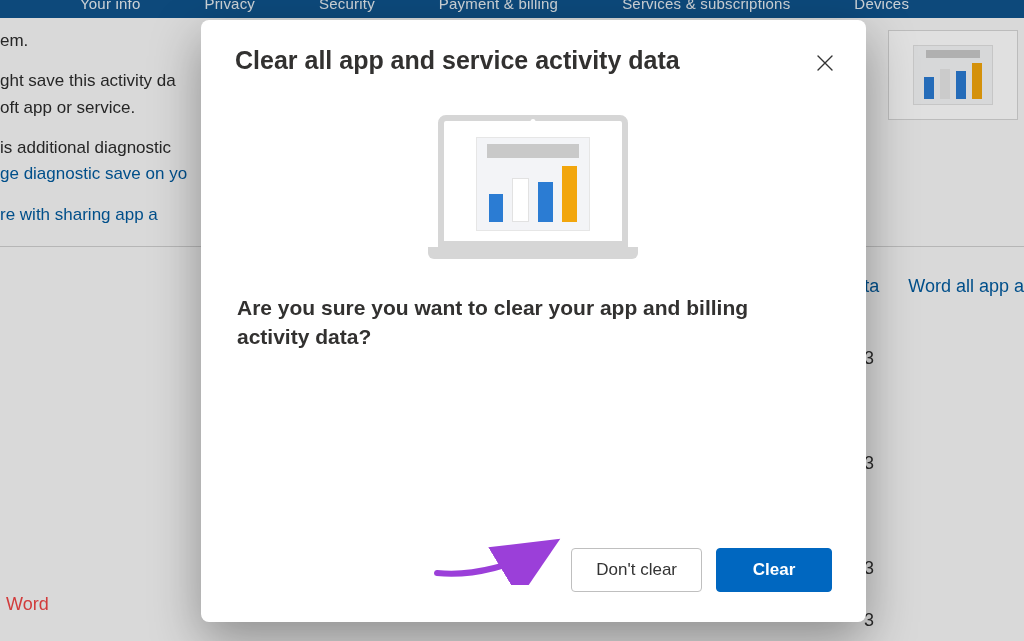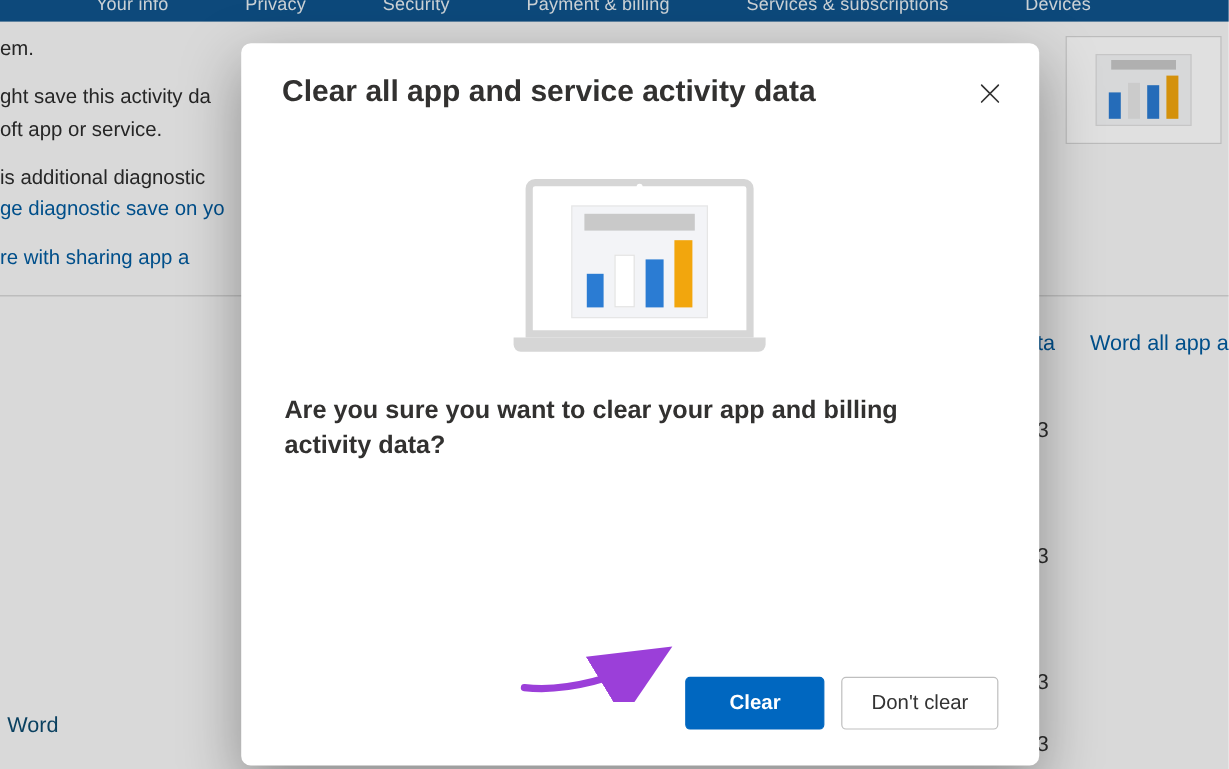--- a/index.html
+++ b/index.html
@@ -10,38 +10,38 @@
   .bg-page { position: absolute; inset: 0; }
   .bg-nav { height: 18px; background: #0f548c; color: #fff; font-size: 15px; display: flex; align-items: flex-start; gap: 64px; padding-left: 80px; letter-spacing: .2px; overflow:hidden; }
   .bg-nav span { padding-top: 0px; line-height: 8px; white-space: nowrap; opacity:.9;}
   .bg-body { padding: 10px 0 0 0; color: #2c2c2c; font-size: 17px; line-height: 1.55; }
   .bg-body .row { padding-left: 0; }
   .bg-body a { color: #005a9e; text-decoration: none; }
   .bg-divider { border: none; border-top: 1px solid #d0d0d0; margin-top: 18px; }
   .bg-rightlinks { position:absolute; right:0; top:276px; color:#005a9e; font-size:18px; white-space:nowrap;}
   .bg-rightlinks span{margin-left:24px;}
   .bg-threes { position:absolute; right:150px; font-size:18px; color:#333; }
-  .bg-word { position:absolute; left:6px; bottom:26px; font-size:18px; color:#0c4a6e;}
+  .bg-word { position:absolute; left:6px; bottom:26px; font-size:18px; color:#ef4444;}
   .bg-thumb { position:absolute; right:6px; top:30px; width:130px; height:90px; background:#fff; border:1px solid #d6d6d6; display:flex; align-items:center; justify-content:center;}
   .bg-thumb .mini { width:80px; height:60px; position:relative; background:#f5f6f8; border:1px solid #e2e2e2;}
   .bg-thumb .mini .top{position:absolute;top:4px;left:12px;right:12px;height:8px;background:#c9c9c9;}
   .bg-thumb .bars{position:absolute;bottom:5px;left:10px;right:10px;height:36px;display:flex;align-items:flex-end;gap:6px;}
   .bg-thumb .bars span{flex:1;}
   .bg-thumb .b1{height:22px;background:#2b7cd3;}
   .bg-thumb .b2{height:30px;background:#e8e8e8;}
   .bg-thumb .b3{height:28px;background:#2b7cd3;}
   .bg-thumb .b4{height:36px;background:#f2a60d;}
 
   
   .dim { position:absolute; inset:0; background:rgba(0,0,0,0.12); }
 
   
-  .modal { position:absolute; left:201px; top:36px; width:665px; height:602px;
+  .modal { position:absolute; left:201px; top:20px; width:665px; height:602px;
            background:#fff; border-radius:8px; box-shadow:0 18px 50px rgba(0,0,0,0.35);
-           display:flex; flex-direction:column; padding:26px 34px 30px 34px;gap:18px; }
+           display:flex; flex-direction:column; padding:26px 34px 30px 34px; }
   .modal-title { font-size:25px; font-weight:600; color:#323130; padding-right:40px;}
   .close-btn { position:absolute; right:22px; top:26px; width:38px; height:38px;
                display:flex; align-items:center; justify-content:center; cursor:pointer;
                font-size:19px; color:#333; background:transparent; border:none;}
 
   .modal-scroll { flex:1; overflow-y:auto; overflow-x:hidden; margin-top:10px; padding-right:2px;}
   
   .modal-scroll::-webkit-scrollbar{width:18px;}
   .modal-scroll::-webkit-scrollbar-track{background:#f3f3f3;}
   .modal-scroll::-webkit-scrollbar-thumb{background:#c8c8c8;}
@@ -150,22 +150,22 @@
         <div class="lap-base"></div>
       </div>
     </div>
 
     <div class="confirm-q">Are you sure you want to clear your app and billing activity data?</div>
 
     <div style="height:260px"></div>
   </div>
 
   <div class="button-row">
+    <button class="btn btn-secondary">Don't clear</button>
     <button class="btn btn-primary">Clear</button>
-    <button class="btn btn-secondary">Don't clear</button>
   </div>
 </div>
 
 <svg class="arrow" width="140" height="60">
   <defs>
     <marker id="ah" markerWidth="12" markerHeight="12" refX="9" refY="5" orient="auto">
       <path d="M0,0 L11,5 L0,10 Z" fill="#9b3fd9"></path>
     </marker>
   </defs>
   <path d="M5,48 C40,52 85,40 118,20" stroke="#9b3fd9" stroke-width="6" fill="none" marker-end="url(#ah)" stroke-linecap="round"></path>

